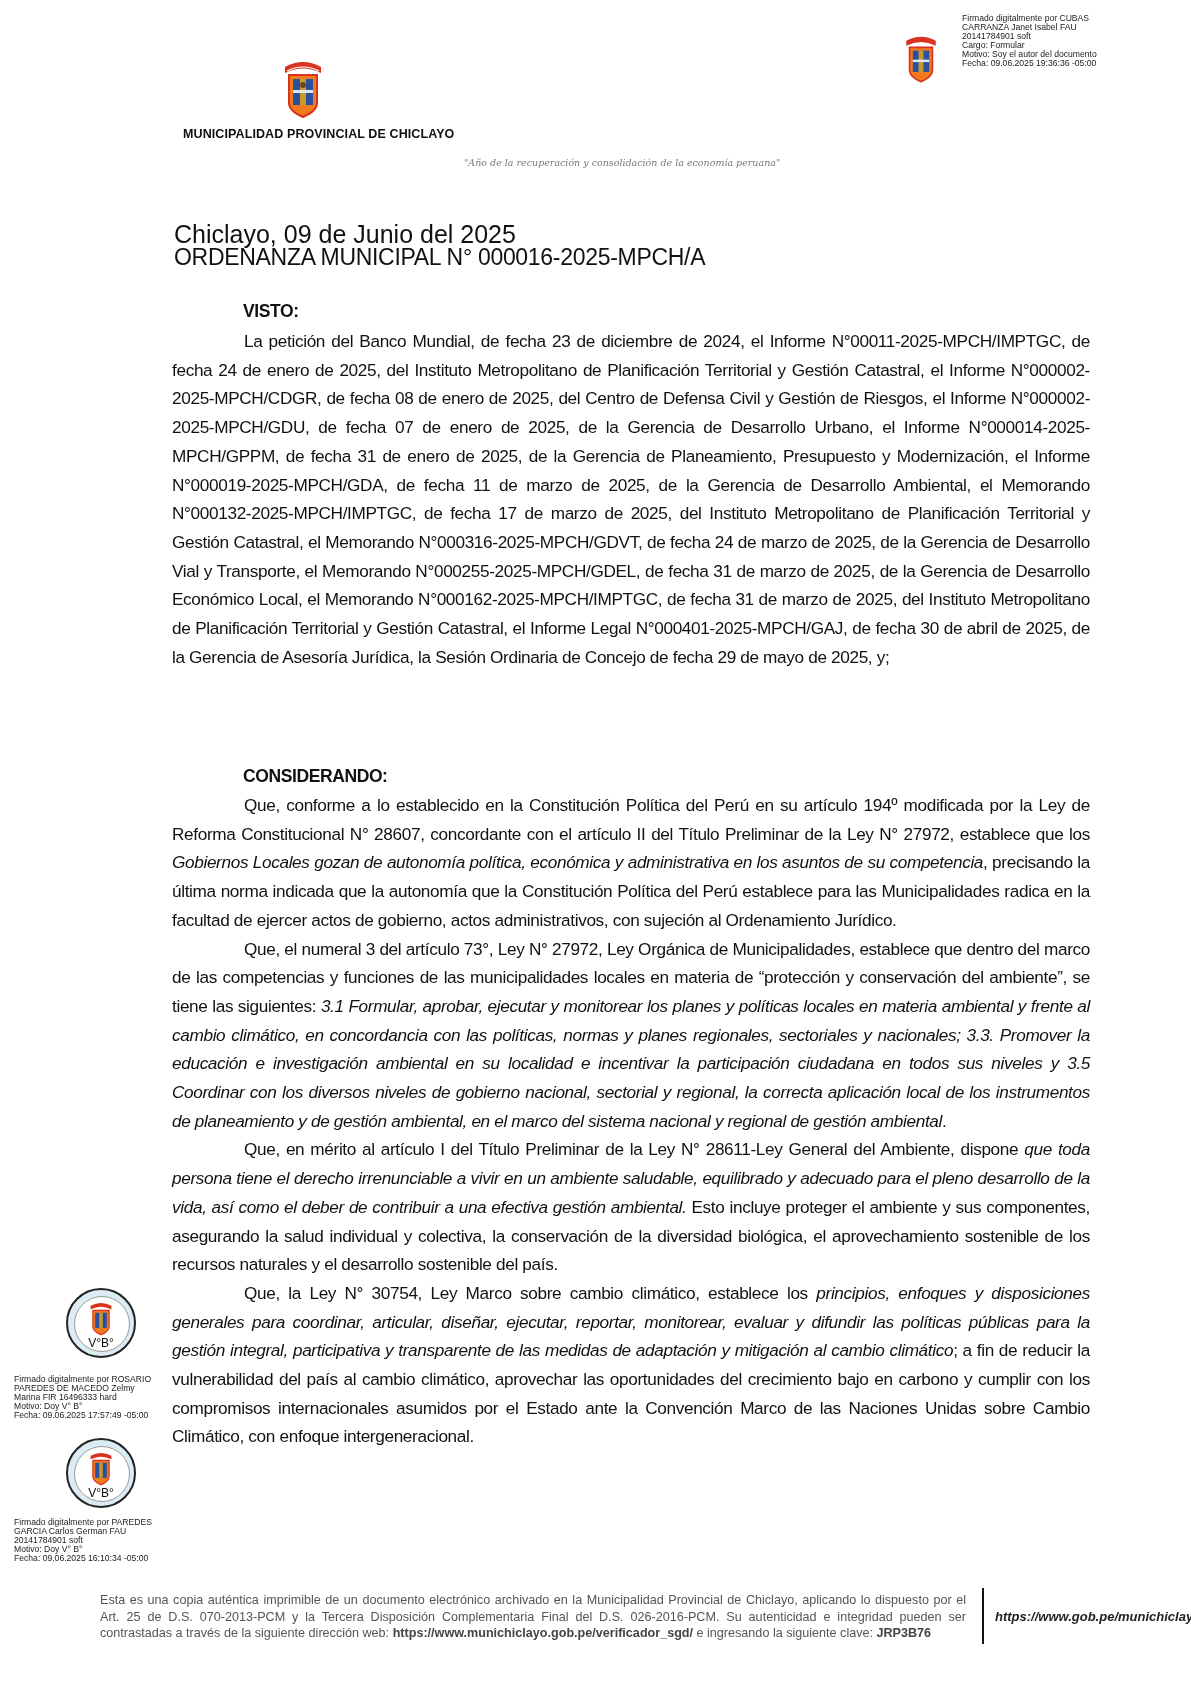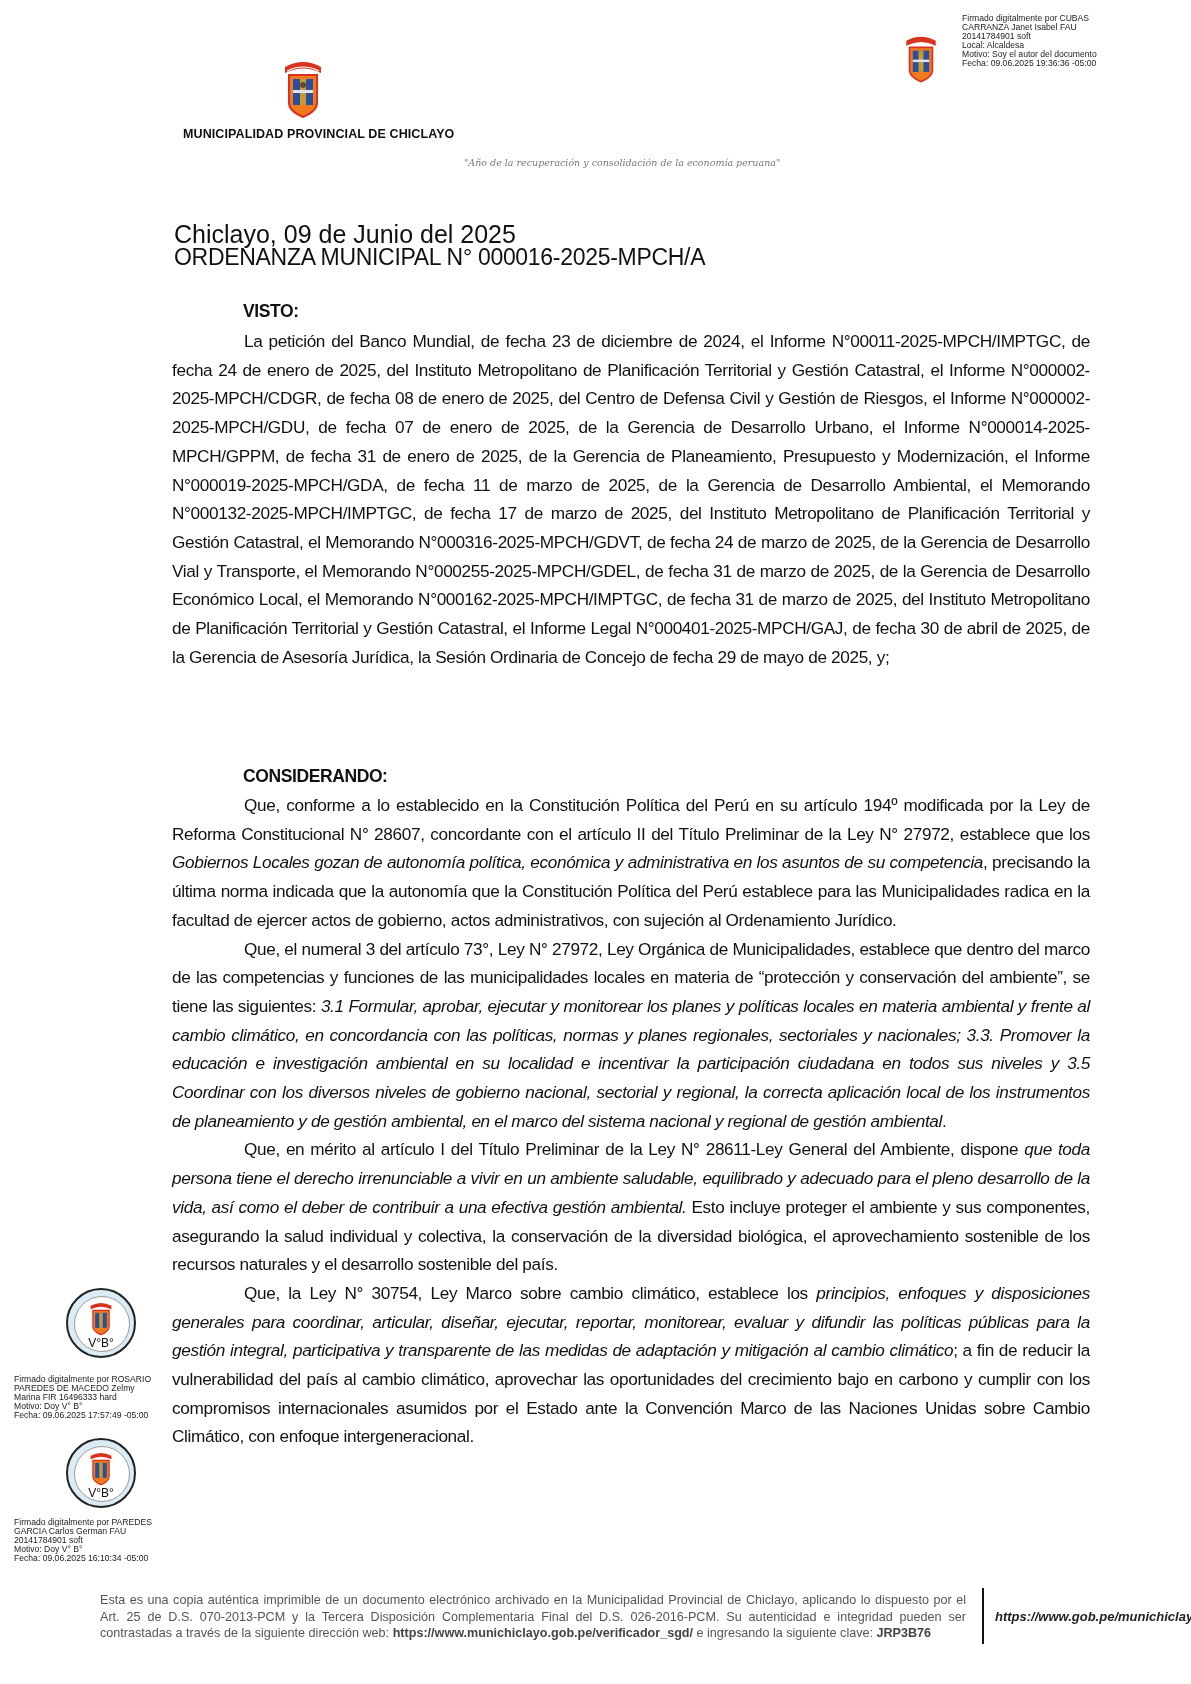--- a/index.html
+++ b/index.html
@@ -64,21 +64,21 @@
     <path d="M8 18 H36 V46 Q36 54 22 60 Q8 54 8 46 Z" fill="#f07a1e" stroke="#d9321f" stroke-width="2"></path>
     <rect x="12" y="22" width="20" height="26" fill="#2a4f9e"></rect>
     <rect x="19" y="22" width="6" height="26" fill="#c99a2a"></rect>
     <rect x="12" y="33" width="20" height="3" fill="#dbe6f5"></rect>
   </svg>
 </div>
 <div class="abs sig-block" style="left:962px;top:14px;">
   <div>Firmado digitalmente por CUBAS</div>
   <div>CARRANZA Janet Isabel FAU</div>
   <div>20141784901 soft</div>
-  <div>Local: Alcaldesa</div>
+  <div>Cargo: Formular</div>
   <div>Motivo: Soy el autor del documento</div>
   <div>Fecha: 09.06.2025 19:36:36 -05:00</div>
 </div>
 
 <div class="abs date-line">Chiclayo, 09 de Junio del 2025</div>
 <div class="abs title">ORDENANZA MUNICIPAL N°  000016-2025-MPCH/A</div>
 
 <div class="abs section-head" style="top:301px;">VISTO:</div>
 <div class="abs body-text" style="top:327px;">
   <p class="para">La petición del Banco Mundial, de fecha 23 de diciembre de 2024, el Informe N°00011-2025-MPCH/IMPTGC, de fecha 24 de enero de 2025, del Instituto Metropolitano de Planificación Territorial y Gestión Catastral, el Informe N°000002-2025-MPCH/CDGR, de fecha 08 de enero de 2025, del Centro de Defensa Civil y Gestión de Riesgos, el Informe N°000002-2025-MPCH/GDU, de fecha 07 de enero de 2025, de la Gerencia de Desarrollo Urbano, el Informe N°000014-2025-MPCH/GPPM, de fecha 31 de enero de 2025, de la Gerencia de Planeamiento, Presupuesto y Modernización, el Informe N°000019-2025-MPCH/GDA, de fecha 11 de marzo de 2025, de la Gerencia de Desarrollo Ambiental, el Memorando N°000132-2025-MPCH/IMPTGC, de fecha 17 de marzo de 2025, del Instituto Metropolitano de Planificación Territorial y Gestión Catastral, el Memorando N°000316-2025-MPCH/GDVT, de fecha 24 de marzo de 2025, de la Gerencia de Desarrollo Vial y Transporte, el Memorando N°000255-2025-MPCH/GDEL, de fecha 31 de marzo de 2025, de la Gerencia de Desarrollo Económico Local,  el Memorando N°000162-2025-MPCH/IMPTGC, de fecha 31 de marzo de 2025, del Instituto Metropolitano de Planificación Territorial y Gestión Catastral, el Informe Legal N°000401-2025-MPCH/GAJ, de fecha 30 de abril de 2025, de la Gerencia de Asesoría Jurídica, la Sesión Ordinaria de Concejo de fecha 29 de mayo de 2025, y;</p>

